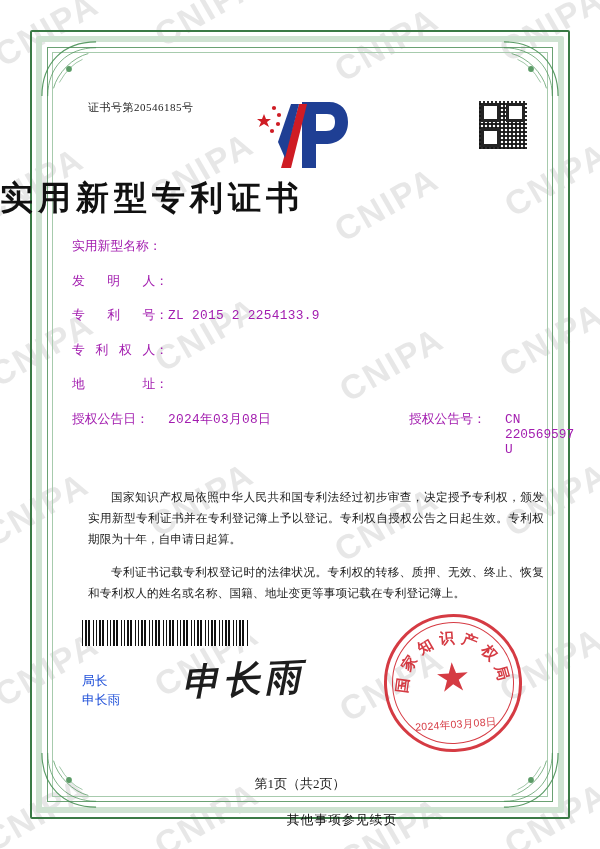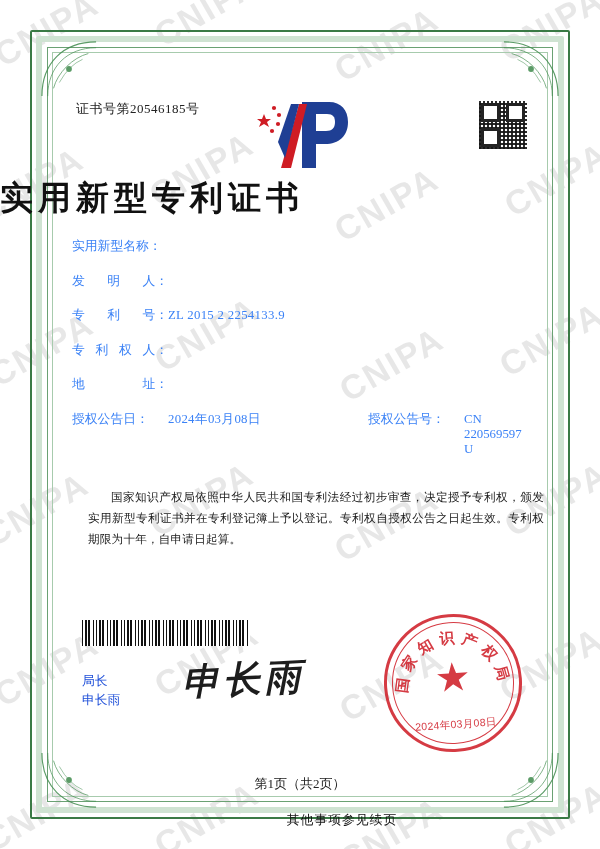--- a/index.html
+++ b/index.html
@@ -74,23 +74,23 @@
   }
   .corner svg { display:block; width:100%; height:100%; }
   .corner.tl { left: 40px;  top: 40px; }
   .corner.tr { right: 40px; top: 40px; transform: scaleX(-1); }
   .corner.bl { left: 40px;  bottom: 40px; transform: scaleY(-1); }
   .corner.br { right: 40px; bottom: 40px; transform: scale(-1,-1); }
 
   
   .cert-no {
     position: absolute;
-    left: 76px;
+    left: 88px;
     top: 100px;
-    font-size: 13px;
+    font-size: 11px;
     color: #222;
     letter-spacing: .5px;
     font-family: Liberation Serif, serif;
   }
   .logo {
     position: absolute;
     left: 50%;
     transform: translateX(-50%);
     top: 96px;
     width: 106px;
@@ -140,21 +140,22 @@
     color: #111;
   }
 
   
   .fields {
     position: absolute;
     left: 72px;
     top: 238px;
     width: 456px;
     font-size: 12.8px;
-    color: #3b82f6;
+    color: #a21caf;
+    font-family: Liberation Mono, monospace;
   }
   .row {
     display: flex;
     align-items: baseline;
     margin-bottom: 17.5px;
   }
   .row .label {
     width: 96px;
     flex: 0 0 96px;
     letter-spacing: 0px;
@@ -169,20 +170,21 @@
     flex: 1;
     letter-spacing: .3px;
   }
   .row.two-col .value { flex: 0 0 200px; }
   .row .label2 {
     width: 96px;
     flex: 0 0 96px;
     display: flex;
     justify-content: space-between;
     white-space: nowrap;
+    margin-left: 41px;
   }
   .row .value2 { flex: 1; }
 
   
   .paras {
     position: absolute;
     left: 72px;
     top: 487px;
     width: 456px;
     font-size: 11.6px;
@@ -436,20 +438,21 @@
       <div class="label">授权公告日：</div>
       <div class="value">2024年03月08日</div>
       <div class="label2">授权公告号：</div>
       <div class="value2">CN 220569597 U</div>
     </div>
 
   </div>
 
   <div class="paras">
     <p>国家知识产权局依照中华人民共和国专利法经过初步审查，决定授予专利权，颁发实用新型专利证书并在专利登记簿上予以登记。专利权自授权公告之日起生效。专利权期限为十年，自申请日起算。</p>
+    <p>专利证书记载专利权登记时的法律状况。专利权的转移、质押、无效、终止、恢复和专利权人的姓名或名称、国籍、地址变更等事项记载在专利登记簿上。</p>
   </div>
 
   <div class="barcode"></div>
 
   <div class="sign-label">
     <div>局长</div>
     <div>申长雨</div>
   </div>
 
   <div class="signature">申长雨</div>

